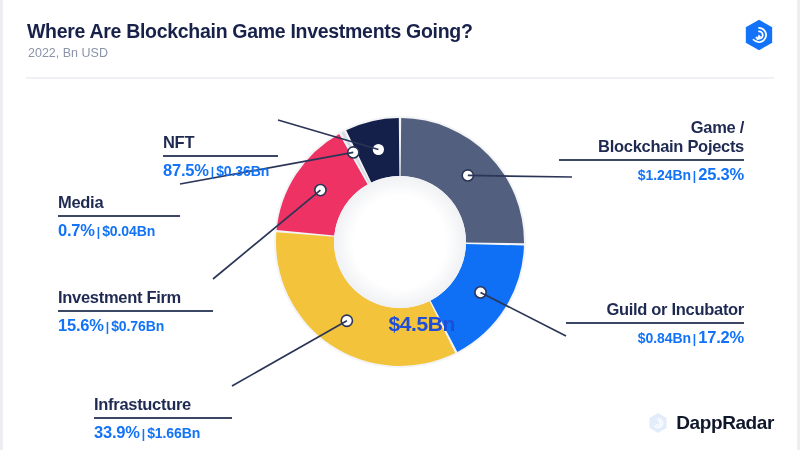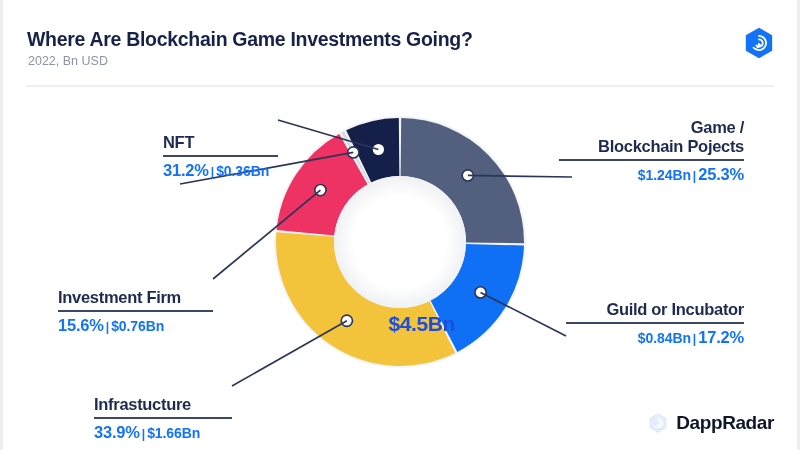--- a/index.html
+++ b/index.html
@@ -28,21 +28,21 @@
   .edge-right {
     position: absolute;
     right: 0; top: 0; bottom: 0;
     width: 3px;
     background: #eceef2;
   }
 
   
   .header {
     position: absolute;
-    left: 0; top: 16px;
+    left: 0; top: 8px;
     width: 800px;
     height: 70px;
   }
   .title {
     position: absolute;
     left: 27px;
     top: 12px;
     font-size: 19.5px;
     font-weight: bold;
     color: #17214a;
@@ -218,24 +218,31 @@
         <line x1="346.8491854802942" y1="258.7400210559524" x2="232" y2="324" stroke="#2b3557" stroke-width="1.7"></line>
         <line x1="320.43483619599647" y1="128.09253706024452" x2="213" y2="217" stroke="#2b3557" stroke-width="1.7"></line>
         <line x1="353.3008571448597" y1="90.44448617424386" x2="180" y2="122" stroke="#2b3557" stroke-width="1.7"></line>
         <line x1="378.4035345135684" y1="87.4873377396728" x2="278" y2="58" stroke="#2b3557" stroke-width="1.7"></line>
       </svg>
 
     <div class="callout left" style="left:163px; top:44px;">
       <div class="cap">NFT</div>
       <div class="rule" style="width:115px;"></div>
       <div class="vals">
-        <span class="pct">31.2%</span><span class="sep">|</span><span class="amt">$0.36Bn</span>
-      </div>
-    </div>
-
+        <span class="pct">87.5%</span><span class="sep">|</span><span class="amt">$0.36Bn</span>
+      </div>
+    </div>
+
+    <div class="callout left" style="left:58px; top:104px;">
+      <div class="cap">Media</div>
+      <div class="rule" style="width:122px;"></div>
+      <div class="vals">
+        <span class="pct">0.7%</span><span class="sep">|</span><span class="amt">$0.04Bn</span>
+      </div>
+    </div>
 
     <div class="callout left" style="left:58px; top:199px;">
       <div class="cap">Investment Firm</div>
       <div class="rule" style="width:155px;"></div>
       <div class="vals">
         <span class="pct">15.6%</span><span class="sep">|</span><span class="amt">$0.76Bn</span>
       </div>
     </div>
 
     <div class="callout left" style="left:94px; top:306px;">

